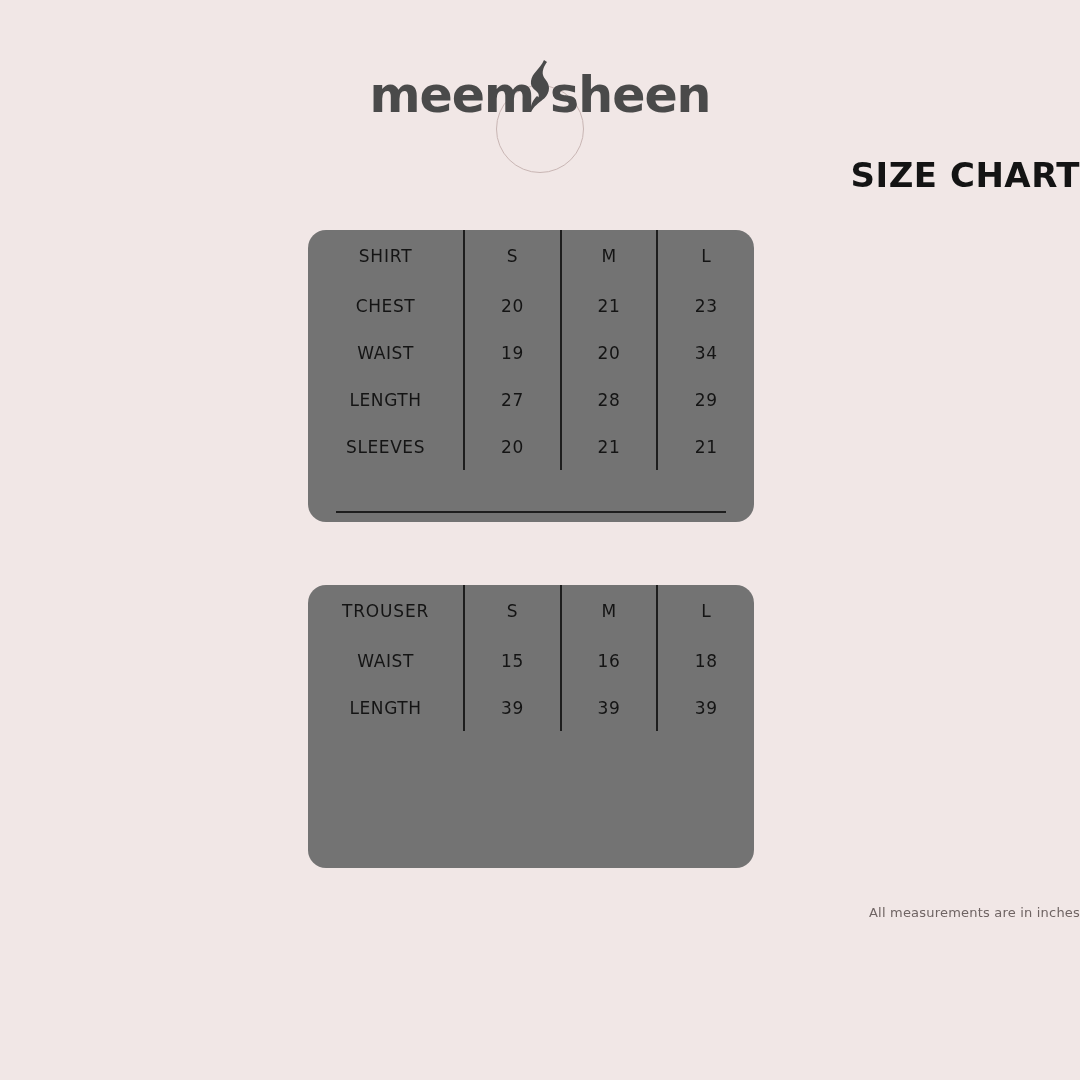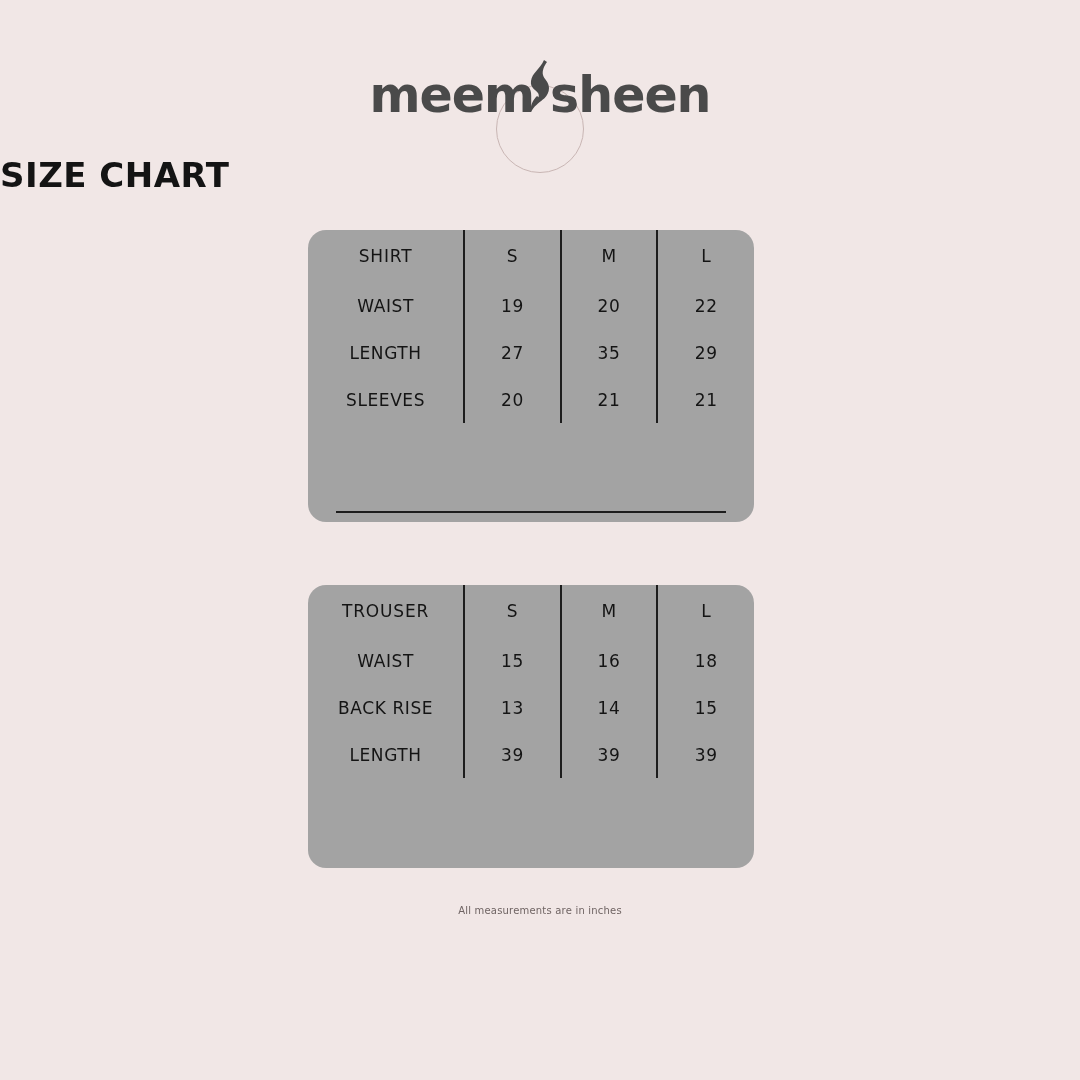--- a/index.html
+++ b/index.html
@@ -67,34 +67,34 @@
     width: 40px;
     height: 54px;
   }
 
   
   .title {
     position: absolute;
     top: 155px;
     left: 0;
     right: 0;
-    text-align: left;
+    text-align: right;
     font-family: "DejaVu Sans", sans-serif;
     font-weight: bold;
     font-size: 34px;
     letter-spacing: 0.5px;
     color: #141414;
   }
 
   
   .card {
     position: absolute;
     left: 308px;
     width: 446px;
-    background: #a3a3a3;
+    background: #737373;
     border-radius: 18px;
   }
   #card-shirt   { top: 230px; height: 292px; }
   #card-trouser { top: 585px; height: 283px; }
 
   table.size-table {
     width: 100%;
     border-collapse: collapse;
     table-layout: fixed;
   }
@@ -135,23 +135,23 @@
     left: 28px;
     width: 390px;
   }
   #shirt-hdr-line   { top: 281px; }
 
   .footnote {
     position: absolute;
     top: 905px;
     left: 0;
     right: 0;
-    text-align: center;
-    font-family: "DejaVu Sans", sans-serif;
-    font-size: 10px;
+    text-align: right;
+    font-family: "DejaVu Sans", sans-serif;
+    font-size: 13px;
     color: #6f6463;
     letter-spacing: 0.2px;
   }
 </style>
 </head>
 <body>
 
 <div class="page">
 
   <div class="brand">
@@ -179,29 +179,35 @@
       <thead>
         <tr>
           <th class="lbl sep">SHIRT</th>
           <th class="sep">S</th>
           <th class="sep">M</th>
           <th>L</th>
         </tr>
       </thead>
       <tbody>
         <tr>
+          <td class="sep">CHEST</td>
+          <td class="sep">20</td>
+          <td class="sep">21</td>
+          <td>23</td>
+        </tr>
+        <tr>
           <td class="sep">WAIST</td>
           <td class="sep">19</td>
           <td class="sep">20</td>
-          <td>22</td>
+          <td>34</td>
         </tr>
         <tr>
           <td class="sep">LENGTH</td>
           <td class="sep">27</td>
-          <td class="sep">35</td>
+          <td class="sep">28</td>
           <td>29</td>
         </tr>
         <tr>
           <td class="sep">SLEEVES</td>
           <td class="sep">20</td>
           <td class="sep">21</td>
           <td>21</td>
         </tr>
       </tbody>
     </table>
@@ -225,26 +231,20 @@
         </tr>
       </thead>
       <tbody>
         <tr>
           <td class="sep">WAIST</td>
           <td class="sep">15</td>
           <td class="sep">16</td>
           <td>18</td>
         </tr>
         <tr>
-          <td class="sep">BACK RISE</td>
-          <td class="sep">13</td>
-          <td class="sep">14</td>
-          <td>15</td>
-        </tr>
-        <tr>
           <td class="sep">LENGTH</td>
           <td class="sep">39</td>
           <td class="sep">39</td>
           <td>39</td>
         </tr>
       </tbody>
     </table>
   </div>
 
   <div class="footnote">All measurements are in inches</div>

